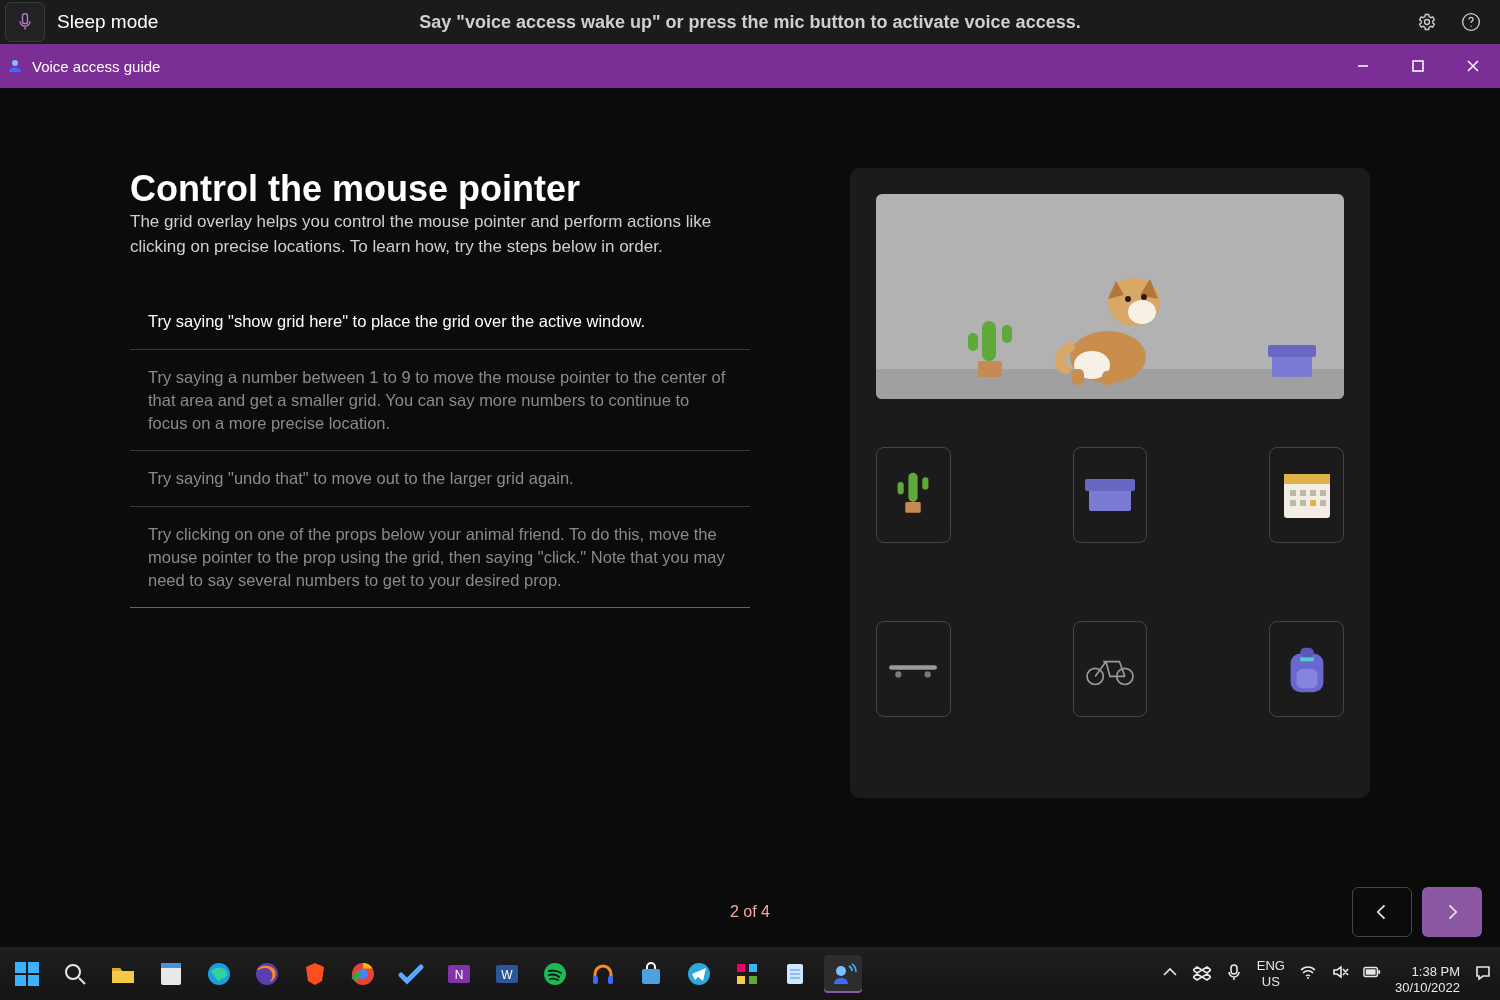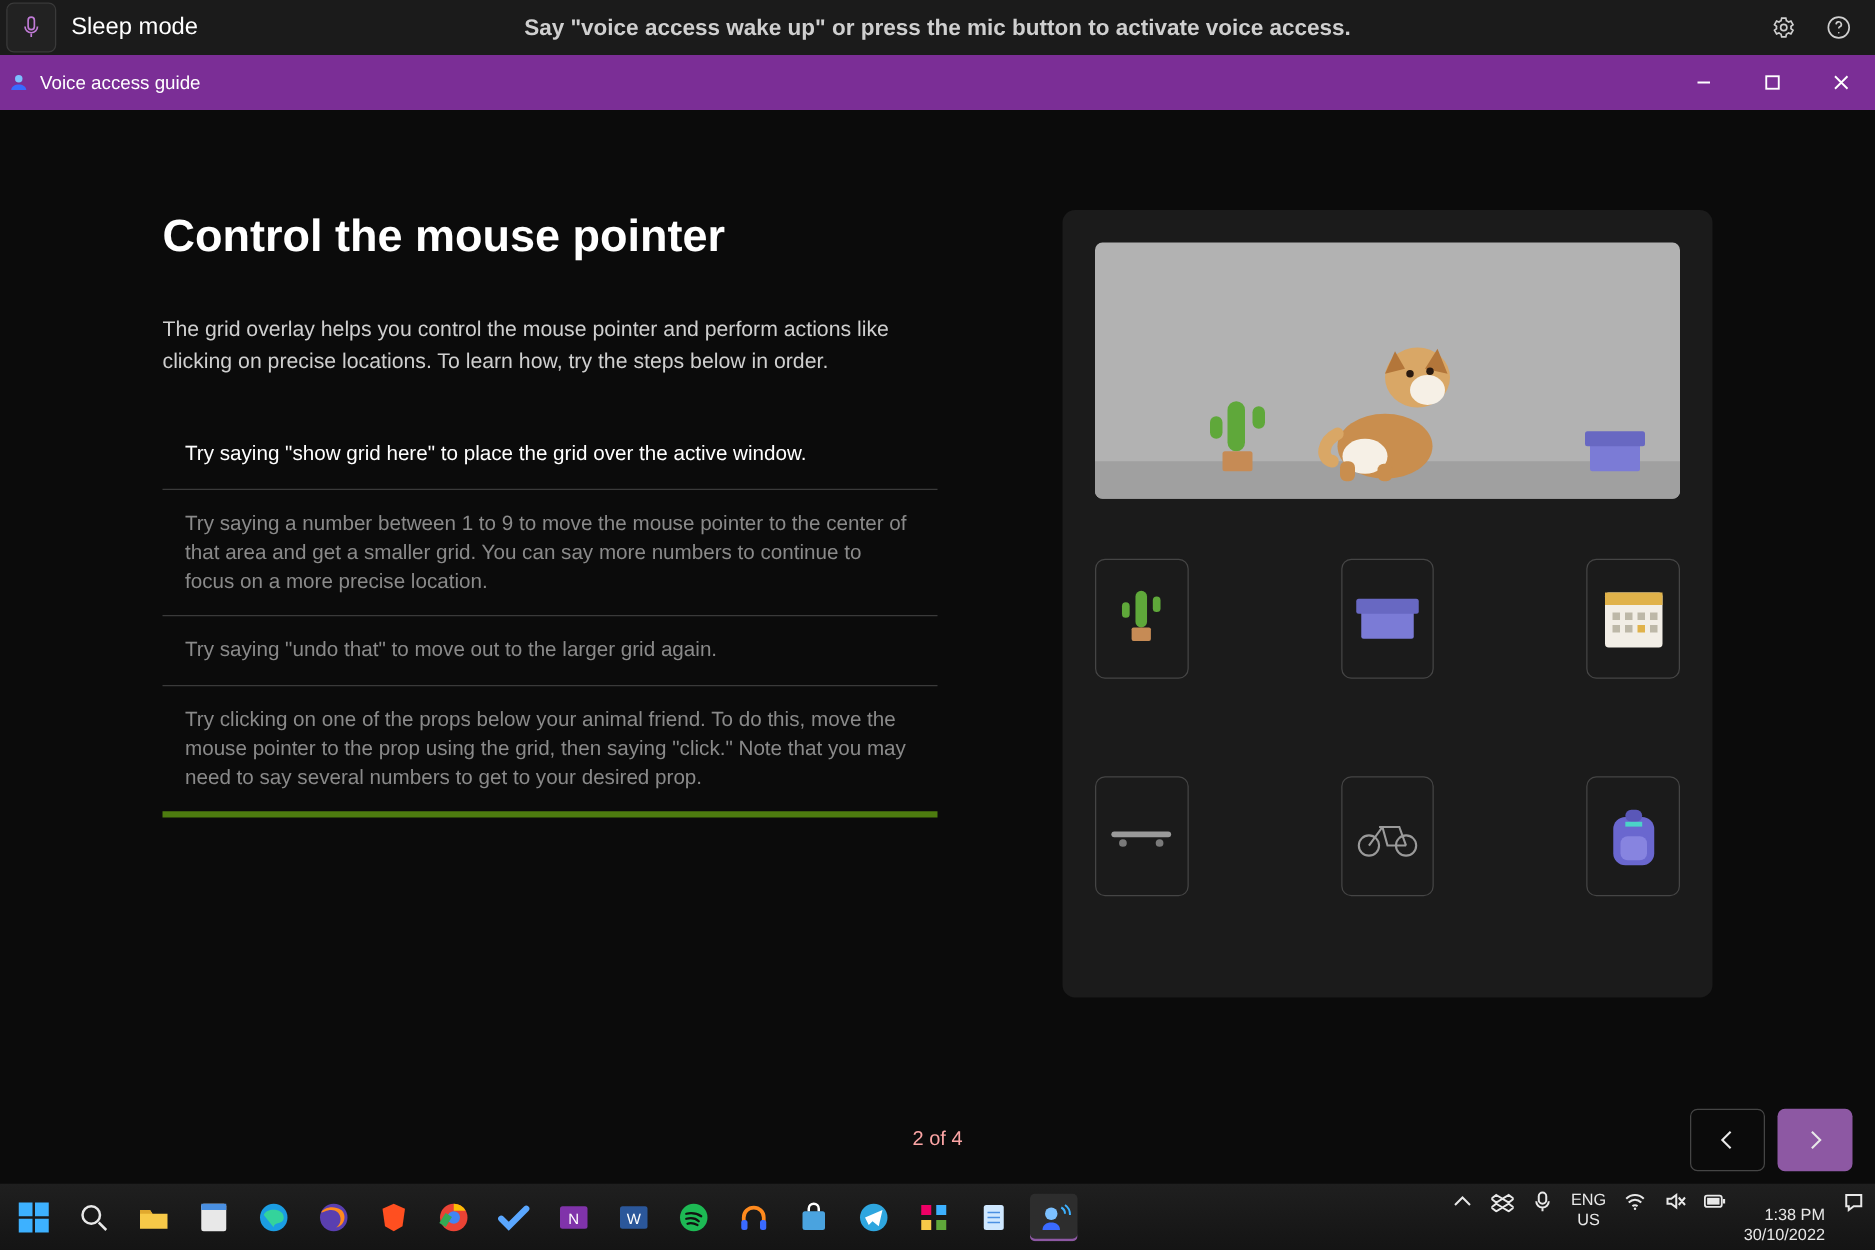--- a/index.html
+++ b/index.html
@@ -21,27 +21,27 @@
   .title-icon svg{width:18px;height:18px;}
   .title-text { margin-left:6px; font-size:15px; }
   .win-ctrls { margin-left:auto; display:flex; }
   .win-ctrl { width:55px; height:30px; display:flex; align-items:center; justify-content:center; color:#fff; }
   .win-ctrl svg{width:14px;height:14px;stroke:#fff;stroke-width:1.5;fill:none;}
 
   
   .app-body { position:relative; height: calc(1000px - 48px - 30px - 53px); background:#0b0b0b; }
   .content { display:flex; height:100%; padding: 80px 0 0 130px; }
   .left-col { width: 620px; color:#d8d8d8; }
-  .page-heading { font-size:36px; font-weight:600; color:#fff; margin-bottom:42px; }
+  .page-heading { font-size:36px; font-weight:600; color:#fff; }
   .page-intro { font-size:17px; line-height:1.45; color:#cfcfcf; margin-bottom:34px; max-width:600px; }
   .steps { border-top:1px solid transparent; }
   .step { padding:16px 18px 16px 18px; font-size:16.5px; line-height:1.38; border-bottom:1px solid #3a3a3a; }
   .step.active { color:#ffffff; }
   .step.dim { color:#8a8a8a; }
-  .step:last-child { border-bottom:5px solid #4d7c0f; }
+  .step:last-child { border-bottom:1px solid #4d7c0f; }
 
   
   .right-panel { margin-left:100px; width:520px; height:630px; background:#1b1b1b; border-radius:10px; padding:26px 26px 18px 26px; display:flex; flex-direction:column; }
   .panel-title { color:#e8e8e8; font-size:18px; margin-bottom:20px; }
   .stage { background:#b2b2b2; border-radius:6px; height:205px; position:relative; overflow:hidden; }
   .stage .floor { position:absolute; left:0; right:0; bottom:0; height:30px; background:#a0a0a0; }
   .props-grid { flex:1; display:grid; grid-template-columns: repeat(3, 1fr); grid-auto-rows: 96px; gap:78px 122px; padding:48px 0 0 0; }
   .prop-tile { border:1.5px solid #454545; border-radius:8px; display:flex; align-items:center; justify-content:center; background:transparent; }
   .prop-tile svg { width:54px; height:54px; }
 
@@ -60,21 +60,21 @@
   .nav-btn { width:60px; height:50px; border-radius:6px; display:flex; align-items:center; justify-content:center; }
   .nav-btn.prev { border:1.5px solid #454545; }
   .nav-btn.next { background:#8d58a3; }
   .nav-btn svg{width:20px;height:20px;stroke:#e8e8e8;stroke-width:2;fill:none;}
 
   
   .taskbar { position:absolute; left:0; right:0; bottom:0; height:53px; background:linear-gradient(#1f1f1f,#141414); display:flex; align-items:center; padding:0 8px; }
   .tb-left { display:flex; align-items:center; gap:10px; }
   .tb-icon { width:38px; height:38px; display:flex; align-items:center; justify-content:center; border-radius:4px; }
   .tb-icon svg{width:28px;height:28px;}
-  .tb-right { margin-left:auto; display:flex; gap:14px; color:#e8e8e8; font-size:12px; }
+  .tb-right { margin-left:auto; display:flex; align-items:center; gap:14px; color:#e8e8e8; font-size:12px; }
   .tb-clock { text-align:right; line-height:1.2; font-size:13px;margin-top:12px; }
   .tb-lang { text-align:center; line-height:1.2; font-size:13px; }
   .tray-icon svg{width:18px;height:18px;stroke:#e8e8e8;fill:none;stroke-width:1.6;}
   .tb-icon.active { background:#2d2d2d; box-shadow:inset 0 -2px 0 #8d58a3; }
 </style>
 </head>
 <body>
 
 <div class="voice-bar">
   <div class="mic-btn">

